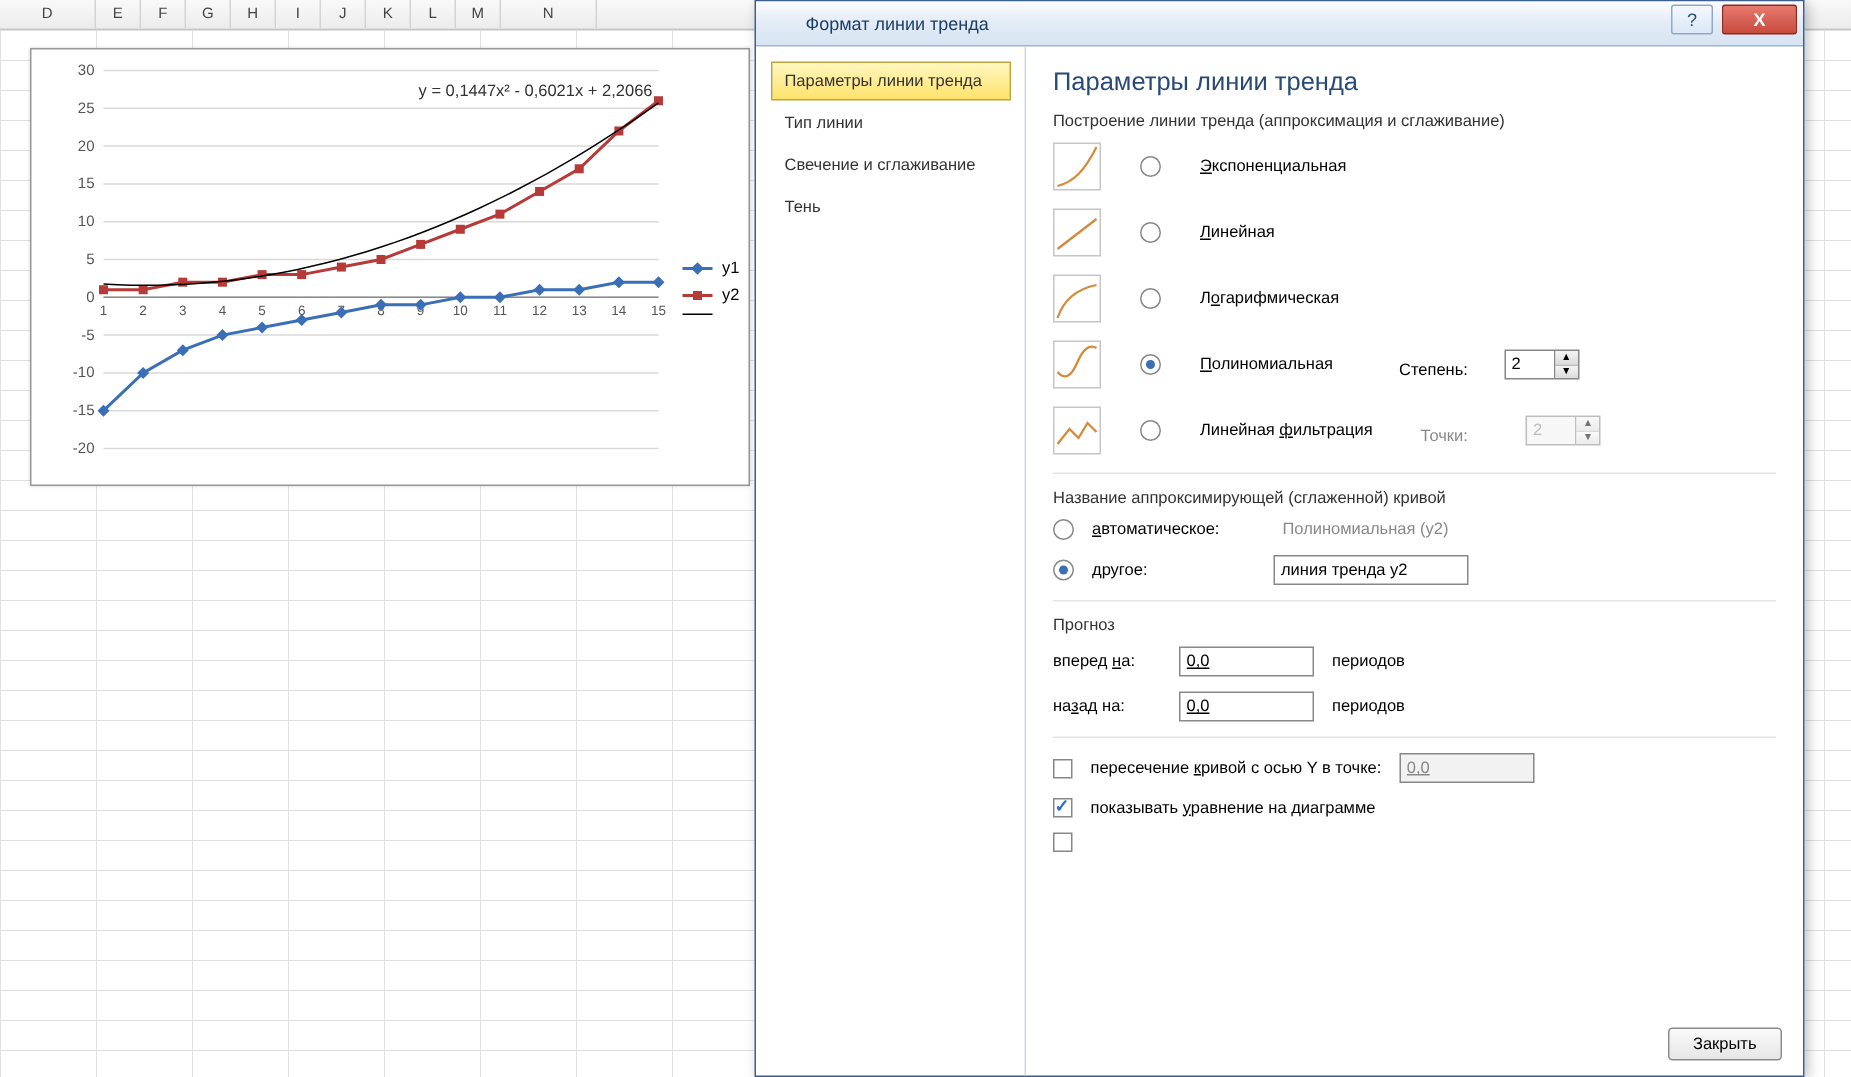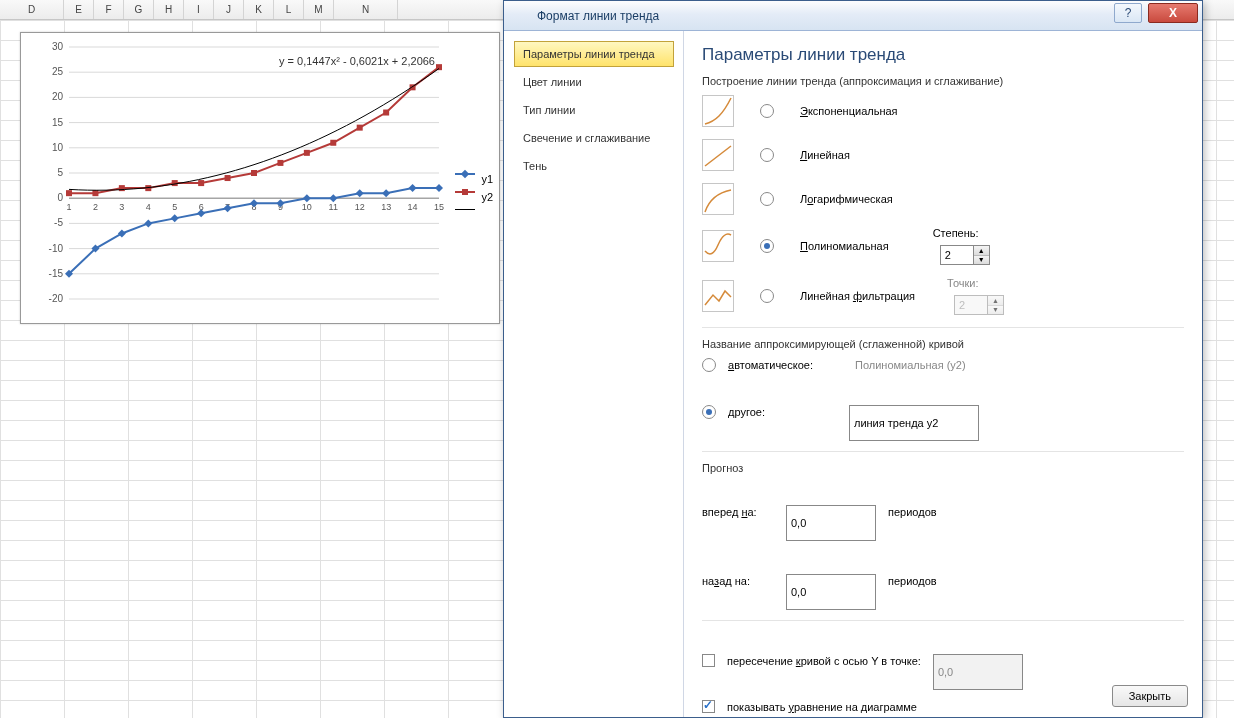--- a/index.html
+++ b/index.html
@@ -13,21 +13,21 @@
 .grid { position: absolute; top: 20px; left: 0; right: 0; bottom: 0;
   background-image: linear-gradient(#e0e0e0 1px, transparent 1px), linear-gradient(90deg,#e0e0e0 1px, transparent 1px);
   background-size: 64px 20px;
 }
 
 
 .chart-box { position: absolute; top: 32px; left: 20px; width: 480px; height: 292px; background: #fff; border: 1px solid #999; box-shadow: 0 0 2px rgba(0,0,0,.2); }
 .plot-area { position: absolute; top: 8px; left: 48px; width: 370px; height: 276px; }
 .chart-eq { position: absolute; top: 14px; right: 4px; font-size: 11px; color: #333; }
 .legend { position: absolute; top: 140px; right: 6px; font-size: 11px; }
-.legend-row { display: flex; align-items: flex-start; gap: 6px; margin-bottom: 6px; }
+.legend-row { display: flex; align-items: center; gap: 6px; margin-bottom: 6px; }
 .legend-line { width: 20px; height: 0; position: relative; }
 .legend-line.blue { border-top: 2px solid #3a6fb7; }
 .legend-line.red  { border-top: 2px solid #b53a38; }
 .legend-line.black{ border-top: 1px solid #000; }
 .legend-line.blue::before, .legend-line.red::before { content:""; position:absolute; left:7px; top:-4px; width:6px; height:6px; }
 .legend-line.blue::before { background:#3a6fb7; transform: rotate(45deg); }
 .legend-line.red::before  { background:#b53a38; }
 
 
 .dialog { position: absolute; top: 0; left: 503px; width: 700px; height: 718px; background: #fff; border: 1px solid #3b5e8c; box-shadow: 2px 2px 8px rgba(0,0,0,.25); }
@@ -45,34 +45,34 @@
 
 .panel { flex: 1; padding: 14px 18px 10px 18px; overflow: auto; position: relative; }
 .panel h2 { font-size: 17px; font-weight: 400; color: #2a4a76; margin-bottom: 10px; }
 .group-label { font-size: 11px; color: #333; margin: 6px 0 8px 0; }
 .trend-opt { display: flex; align-items: center; gap: 26px; margin-bottom: 12px; }
 .trend-icon { width: 32px; height: 32px; border: 1px solid #c6c6c6; background:#fff; position: relative; }
 .trend-icon svg { width: 30px; height: 30px; }
 .trend-opt label { font-size: 11px; }
 .radio { width: 14px; height: 14px; border: 1px solid #888; border-radius: 50%; display: inline-block; position: relative; background:#fff; }
 .radio.checked::after { content:""; position:absolute; left:3px; top:3px; width:6px; height:6px; background:#3a6fb7; border-radius:50%; }
-.inline-field { display: flex; align-items: center; gap: 6px; flex-direction: column; }
+.inline-field { display: flex; align-items: flex-end; gap: 6px; }
 .num-label { font-size: 11px; min-width: 64px; }
 .spinner { display:flex; border:1px solid #888; height:20px; }
 .spinner input { width: 32px; border: none; font-size: 11px; padding: 0 4px; }
 .spinner .arrows { width: 16px; display:flex; flex-direction:column; border-left:1px solid #888; }
 .spinner .arrows div { flex:1; background: linear-gradient(#f4f4f4,#dcdcdc); display:flex; align-items:center; justify-content:center; font-size:7px; line-height:1; border-bottom:1px solid #bbb; }
 .spinner .arrows div:last-child { border-bottom:none; }
 .spinner.disabled { opacity:.55; }
 .spinner.disabled input { background:#f2f2f2; color:#888; }
 
 .row { display:flex; align-items:center; gap:12px; margin-bottom:10px; font-size:11px; }
-.txt-input { border:1px solid #888; height:36px; font-size:11px; padding:0 4px;margin-top:23px; }
+.txt-input { border:1px solid #888; height:20px; font-size:11px; padding:0 4px; }
 .txt-input.w120 { width: 130px; }
-.txt-input.w80 { width: 90px; }
+.txt-input.w80 { width: 90px; text-decoration: underline; }
 .checkbox { width:13px; height:13px; border:1px solid #888; display:inline-block; background:#fff; position:relative; }
 .checkbox.checked::after { content:"✓"; position:absolute; left:0; top:-3px; font-size:12px; color:#2a70c8; font-weight:bold; }
 .dim { color:#888; }
 hr.sep { border: none; border-top: 1px solid #e4e4e4; margin: 4px 0 10px 0; }
 
 .btn-close-bottom { position:absolute; bottom:10px; right:14px; padding:4px 16px; font-size:11px; background:linear-gradient(#f9f9f9,#e6e6e6); border:1px solid #8a8a8a; border-radius:3px; }
 .underline-letter { text-decoration: underline; }
 </style>
 </head>
 <body>
@@ -192,21 +192,20 @@
     <div class="help-btn">
         <span>?</span>
       </div>
     <div class="close-btn">
         <span>X</span>
       </div>
   </div>
   <div class="dlg-body">
     <div class="sidebar">
       <div class="side-item active">Параметры линии тренда</div>
-      <div class="side-item">Цвет линии</div>
       <div class="side-item">Тип линии</div>
       <div class="side-item">Свечение и сглаживание</div>
       <div class="side-item">Тень</div>
     </div>
 
     <div class="panel">
       <h2>Параметры линии тренда</h2>
       <div class="group-label">Построение линии тренда (аппроксимация и сглаживание)</div>
 
       <div class="trend-opt">

